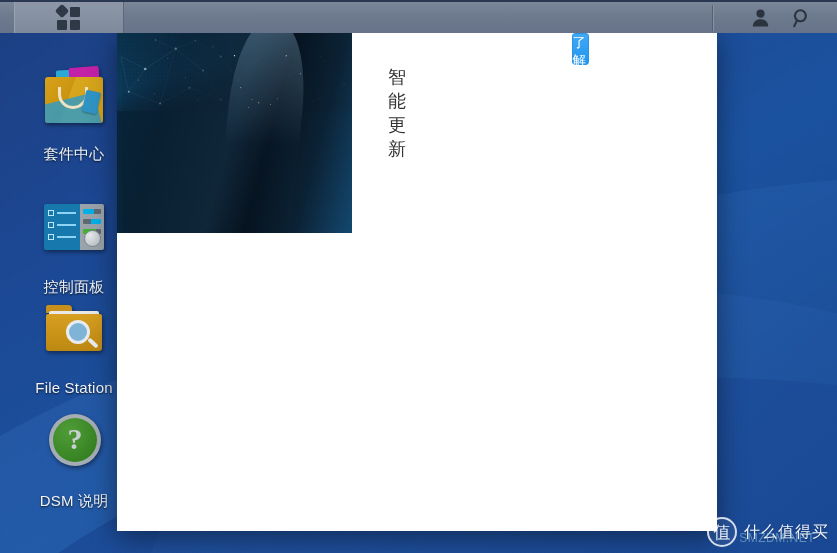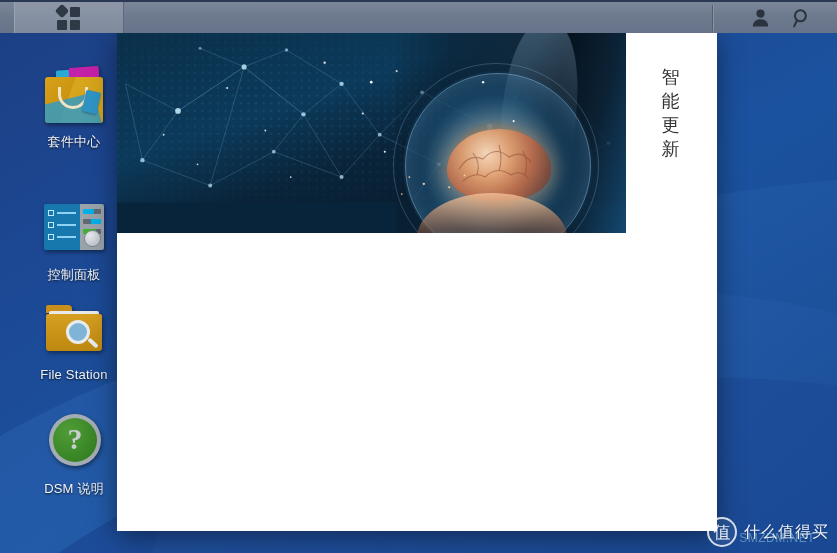--- a/index.html
+++ b/index.html
@@ -73,21 +73,21 @@
 
   
   .dicon {
     position: absolute; width: 120px;
     display: flex; flex-direction: column; align-items: center;
     cursor: pointer; z-index: 5;
   }
   .dicon .art { width: 62px; height: 62px; position: relative;
                 filter: drop-shadow(1px 2px 2px rgba(0,0,0,0.45)); }
   .dicon .lbl {
-    margin-top: 8px; font-size: 13px; color: #f0f3f7;
+    margin-top: 20px; font-size: 15px; color: #f0f3f7;
     text-shadow: 0 1px 2px rgba(0,0,0,0.75); white-space: nowrap;
     letter-spacing: .2px;
   }
   #ic-pkg  { left: 14px; top: 63px; }
   #ic-cp   { left: 14px; top: 196px; }
   #ic-fs   { left: 14px; top: 297px; }
   #ic-dsm  { left: 14px; top: 410px; }
 
   
   .bag { position:absolute; inset:0; }
@@ -449,19 +449,22 @@
         <circle cx="468" cy="104" r="1.2"></circle>
           <circle cx="316" cy="140" r="1.2"></circle>
       </g>
     </svg>
   </div>
 
   <div id="body-area">
     <div id="dlg-title">智能更新</div>
   </div>
 
+  <div id="footer">
+    <button id="btn-ok">了解</button>
+  </div>
 </div>
 
 <div id="watermark">
   <div id="wm-logo">值</div>
   <div id="wm-text">什么值得买</div>
   <div id="wm-sub">SMZDM.NET</div>
 </div>
 
 </body></html>

